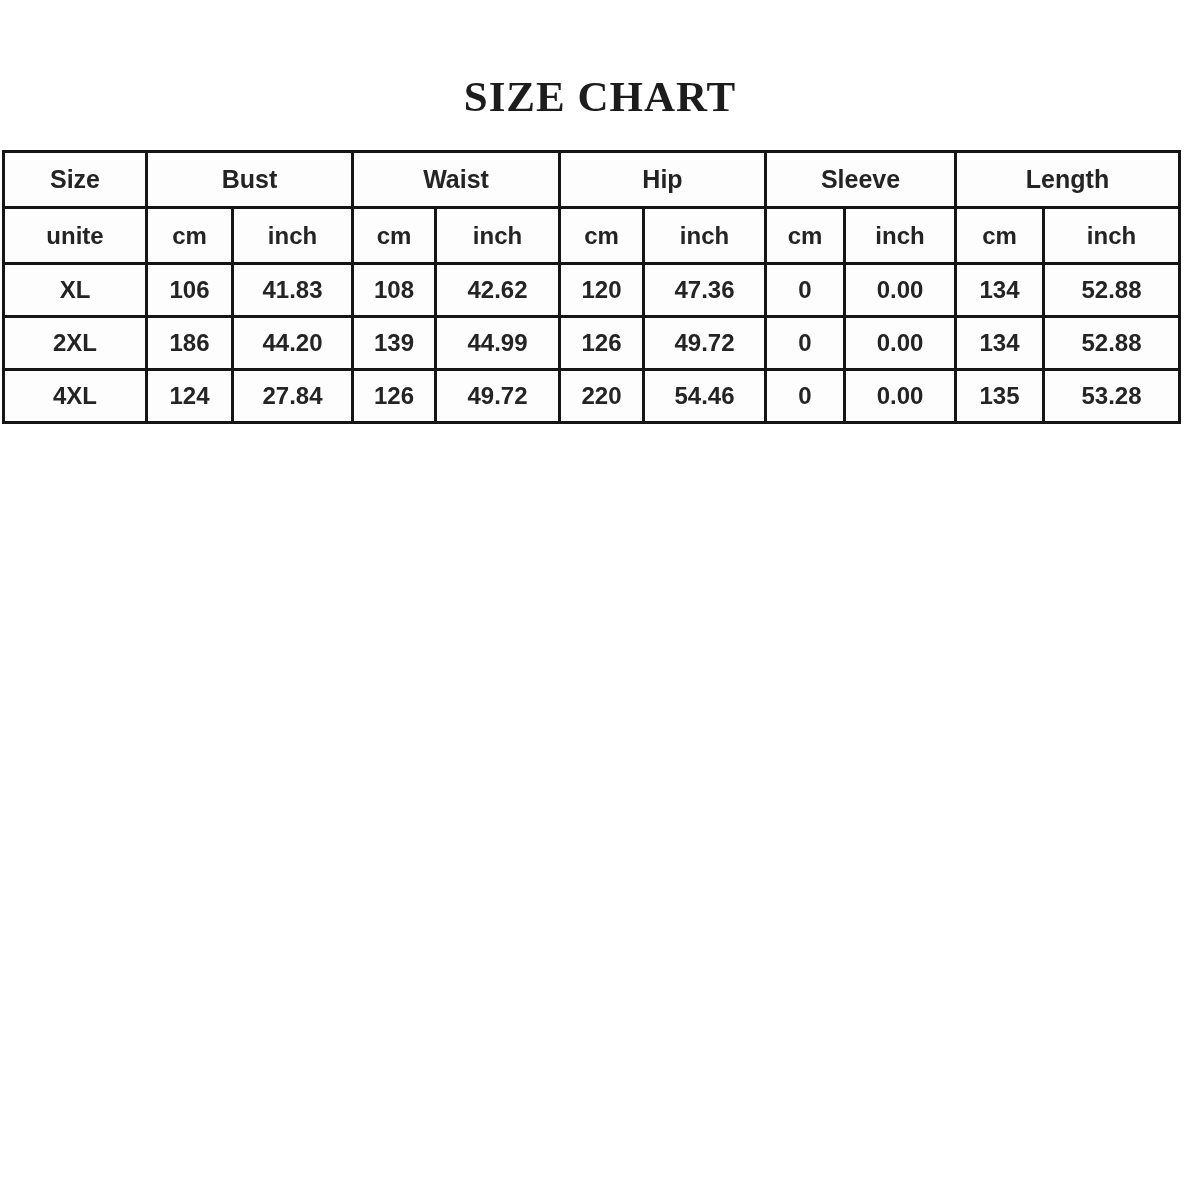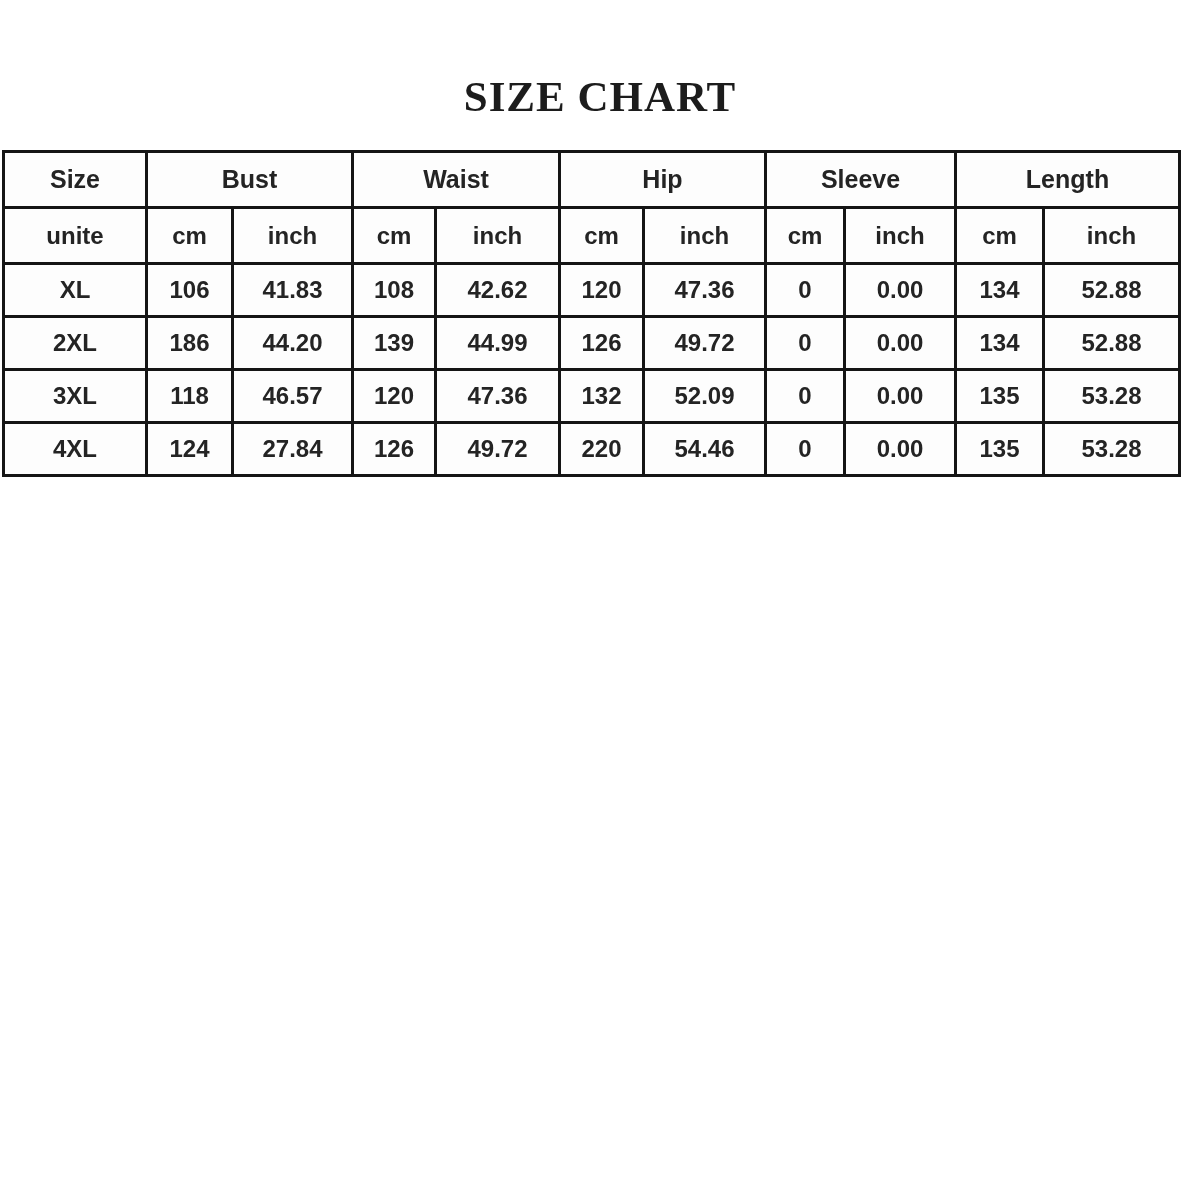--- a/index.html
+++ b/index.html
@@ -115,33 +115,20 @@
         <td>139</td>
         <td>44.99</td>
         <td>126</td>
         <td>49.72</td>
         <td>0</td>
         <td>0.00</td>
         <td>134</td>
         <td>52.88</td>
       </tr>
       <tr class="data-row">
-        <td>3XL</td>
-        <td>118</td>
-        <td>46.57</td>
-        <td>120</td>
-        <td>47.36</td>
-        <td>132</td>
-        <td>52.09</td>
-        <td>0</td>
-        <td>0.00</td>
-        <td>135</td>
-        <td>53.28</td>
-      </tr>
-      <tr class="data-row">
         <td>4XL</td>
         <td>124</td>
         <td>27.84</td>
         <td>126</td>
         <td>49.72</td>
         <td>220</td>
         <td>54.46</td>
         <td>0</td>
         <td>0.00</td>
         <td>135</td>

